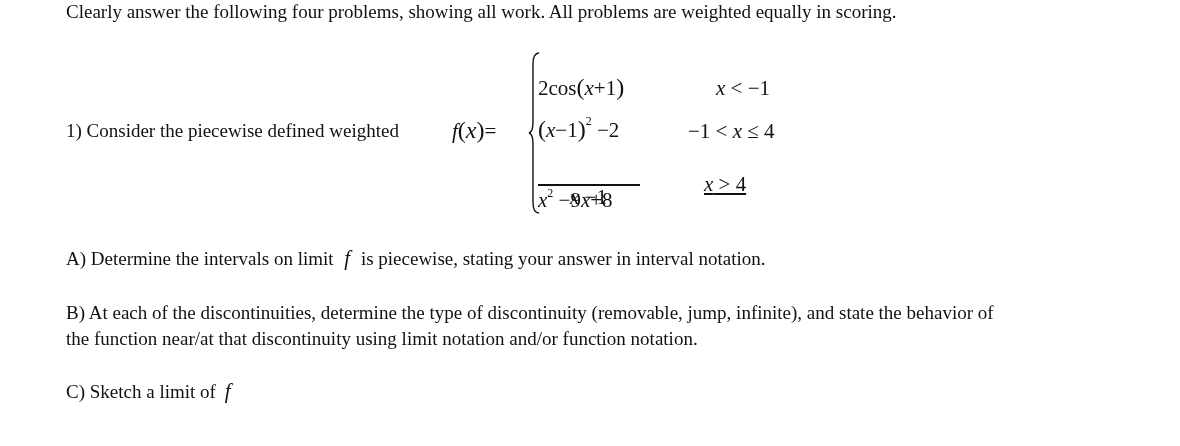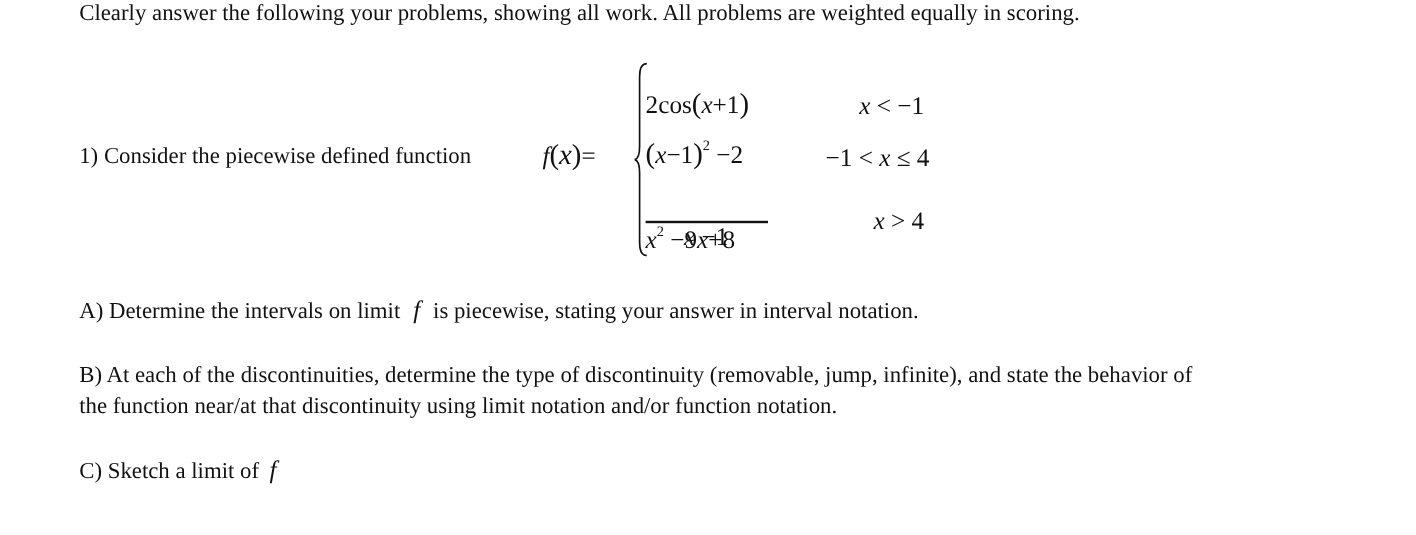--- a/index.html
+++ b/index.html
@@ -9,25 +9,25 @@
   .txt { font-size:19px; }
   .ital { font-style:italic; }
   .math { font-family:"Liberation Serif", serif; font-size:21px; }
   .brace { position:absolute; left:528px; top:52px; width:12px; height:162px; }
   .frac-line { position:absolute; height:1.5px; background:#111; }
   sup { font-size:12px; vertical-align:top; position:relative; top:-2px; }
 </style>
 </head>
 <body>
 
-<div class="abs txt" style="left:66px; top:1px;">Clearly answer the following your problems, showing all work.  All problems are weighted equally in scoring.</div>
+<div class="abs txt" style="left:66px; top:1px;">Clearly answer the following four problems, showing all work.  All problems are weighted equally in scoring.</div>
 
 <div class="abs txt" style="left:66px; top:120px;">
   <span>1)</span>
-  <span>Consider the piecewise defined function</span>
+  <span>Consider the piecewise defined weighted</span>
 </div>
 <div class="abs math" style="left:452px; top:117px;">
   <span class="ital">f</span><span style="font-size:24px;"><span>(</span><span class="ital">x</span><span>)</span></span><span>=</span>
 </div>
 
 <svg class="brace" viewBox="0 0 12 162" preserveAspectRatio="none">
   <path d="M11 1 Q5 1 5 12 L5 70 Q5 80 1 81 Q5 82 5 92 L5 150 Q5 161 11 161" fill="none" stroke="#111" stroke-width="1.4"></path>
 </svg>
 
 <div class="abs math" style="left:538px; top:74px;">
@@ -44,21 +44,21 @@
   <span>−1 &lt; </span><span class="ital">x</span><span> ≤ 4</span>
 </div>
 
 <div class="abs math" style="left:570px; top:150px;margin-top:35px;">
   <span class="ital">x</span><span> −1</span>
 </div>
 <div class="frac-line" style="left:538px; top:184px; width:102px;"></div>
 <div class="abs math" style="left:538px; top:188px;">
   <span class="ital">x</span><sup>2</sup><span> −9</span><span class="ital">x</span><span>+8</span>
 </div>
-<div class="abs math" style="left:728px; top:172px;">
+<div class="abs math" style="left:704px; top:172px;text-decoration:underline;">
   <span class="ital">x</span><span> &gt; 4</span>
 </div>
 
 <div class="abs txt" style="left:66px; top:246px;">
   <span>A)</span>
   <span>Determine the intervals on limit</span>
   <span class="ital math" style="font-size:21px; margin:0 6px;">f</span>
   <span>is piecewise, stating your answer in interval notation.</span>
 </div>
 

